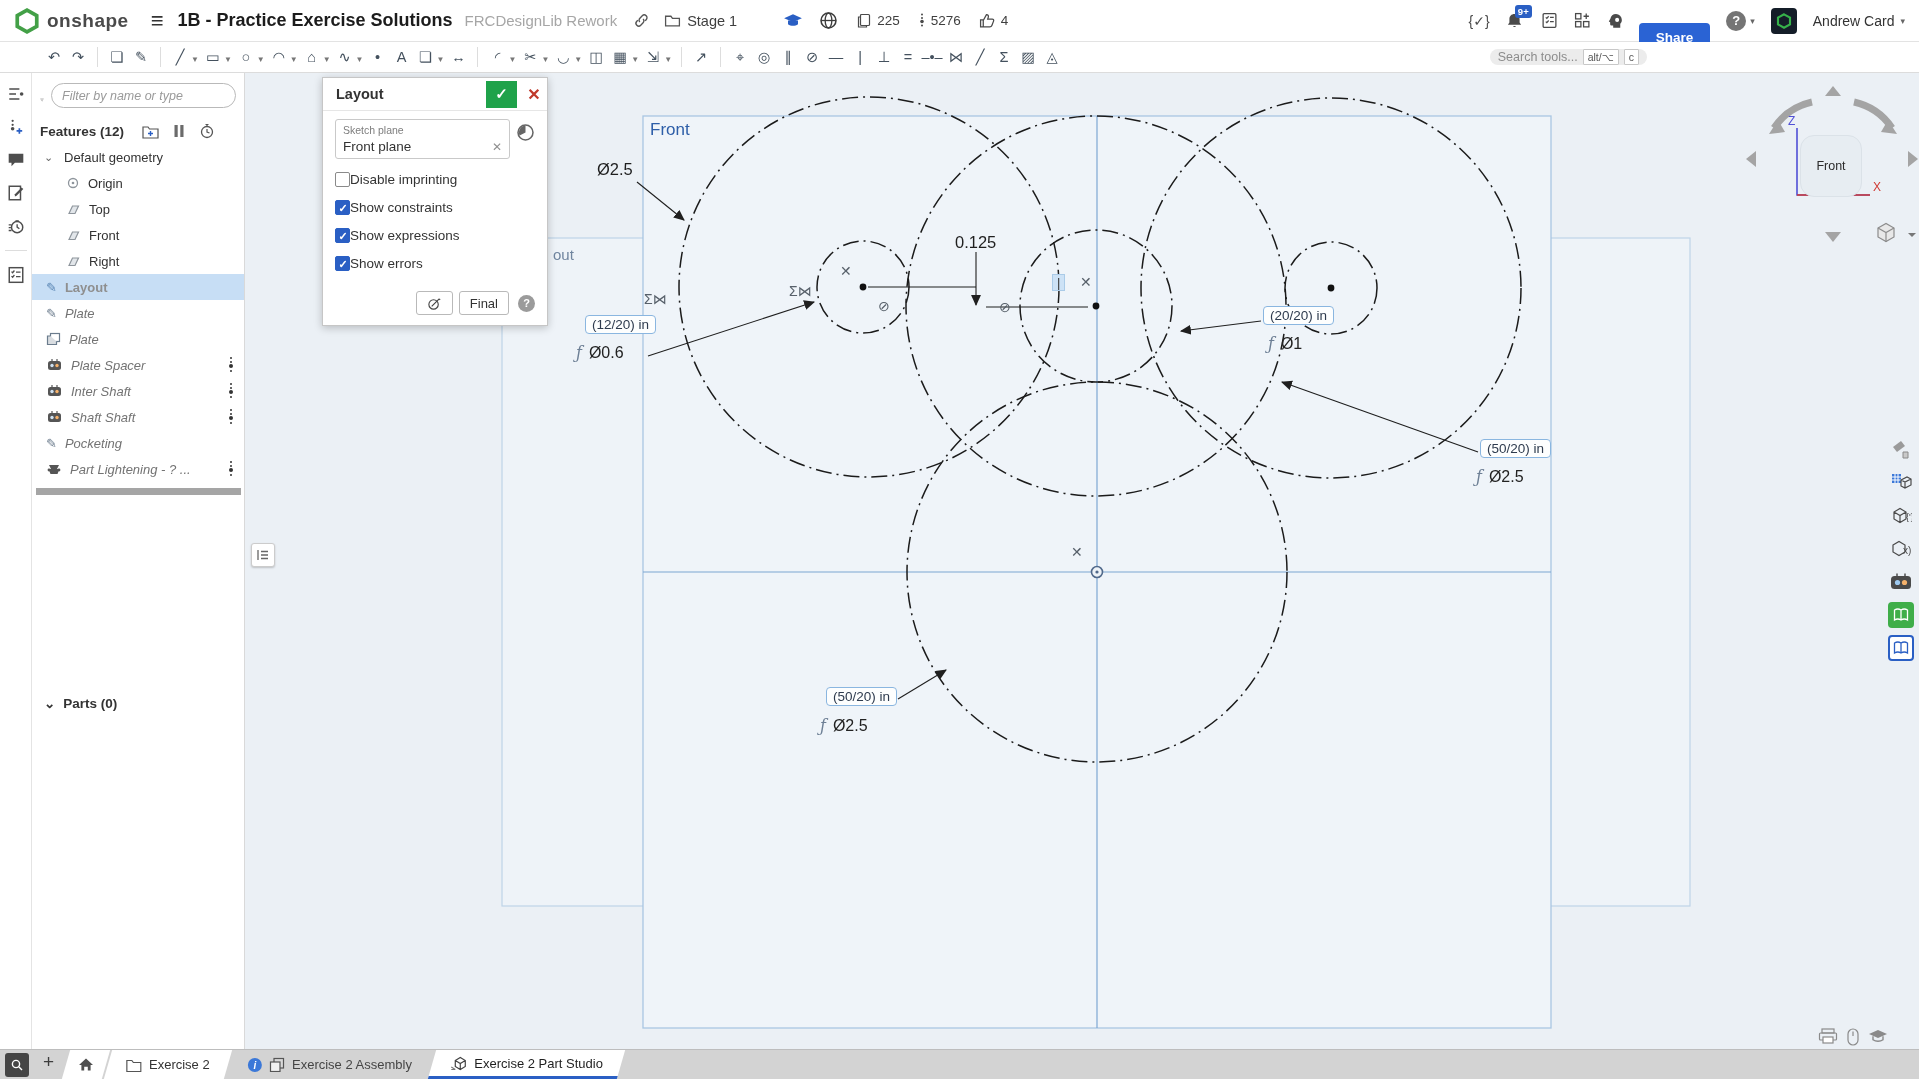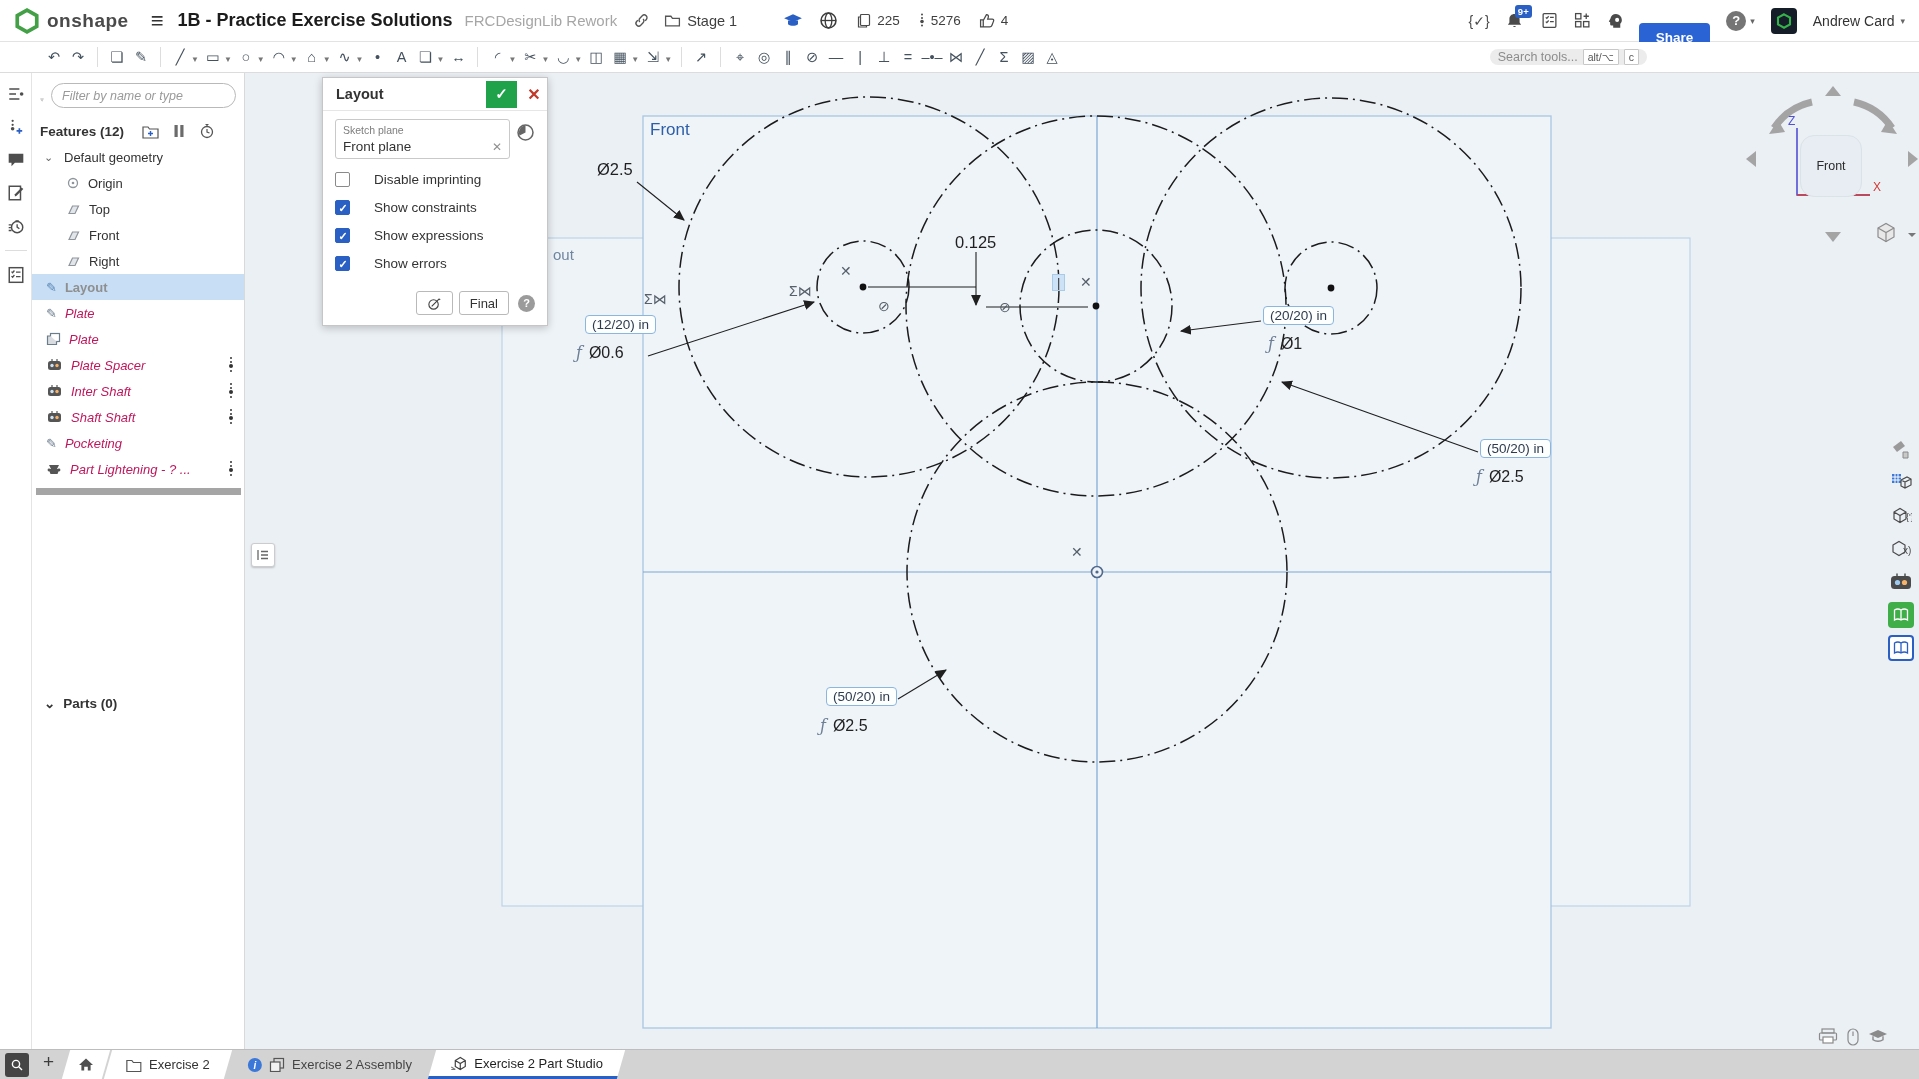--- a/index.html
+++ b/index.html
@@ -55,21 +55,21 @@
   .fhead { position:absolute; left:0; top:46px; width:100%; height:24px; display:flex; align-items:center; padding:0 8px; }
   .fhead .lbl { font-weight:bold; font-size:13.5px; }
   .fhead .hic { margin-left:14px; display:inline-flex; }
   .tree { position:absolute; left:0; top:71px; width:100%; }
   .trow { height:26px; display:flex; align-items:center; padding-left:12px; gap:8px; position:relative; }
   .trow.child { padding-left:34px; }
   .trow.feat { padding-left:14px; }
   .trow .chev { color:#666; font-size:11px; width:12px; }
   .trow.sel { background:#c7def5; }
   .trow.sel .tlabel { color:#8f8f8f; font-weight:bold; }
-  .trow.post .tlabel { font-style:italic; color:#be185d; }
+  .trow.post .tlabel { font-style:italic; color:#737373; }
   .tdots { position:absolute; right:10px; top:4px; }
   .rollback { position:absolute; left:4px; top:415px; width:205px; height:7px; background:#a5a5a5; }
   .partshead { position:absolute; left:0; top:617px; width:100%; height:26px; display:flex; align-items:center;
                padding-left:12px; gap:8px; font-weight:bold; font-size:13.5px; }
 
   
   .canvasbg { position:absolute; left:245px; top:73px; width:1674px; height:976px; background:#ebf0f5; z-index:0; }
   svg.sketch { position:absolute; left:0; top:0; width:1919px; height:1079px; z-index:1; pointer-events:none; }
   .anno { position:absolute; left:0; top:0; width:1919px; height:1079px; z-index:2; pointer-events:none; }
   .anno > * { position:absolute; pointer-events:auto; }
@@ -110,21 +110,21 @@
   .dlg-ok { width:31px; height:27px; background:#1fa24a; color:#fff; display:flex; align-items:center;
             justify-content:center; font-size:15px; font-weight:bold; margin-right:4px; }
   .dlg-close { width:26px; height:27px; color:#c0392b; font-weight:bold; font-size:16px; display:flex;
                align-items:center; justify-content:center; }
   .dlg-body { padding:8px 12px 10px 12px; }
   .fieldrow { display:flex; align-items:flex-start; gap:6px; }
   .fieldbox { flex:1; border:1px solid #c9c9c9; border-radius:3px; padding:4px 7px; }
   .fieldlbl { font-size:10.5px; color:#7d7d7d; }
   .fieldval { display:flex; align-items:center; font-size:13.5px; color:#333; margin-top:3px; }
   .fieldval .clear { margin-left:auto; color:#909090; font-size:12px; }
-  .optrow { display:flex; align-items:center; gap:24px; margin-top:13px; }
+  .optrow { display:flex; align-items:center; gap:0; margin-top:13px; }
   .cbox { width:15px; height:15px; border-radius:2px; border:1px solid #8a8a8a; background:#fff; }
   .cbox.on { background:#2a5fc4; border-color:#2a5fc4; position:relative; }
   .cbox.on::after { content:"✓"; color:#fff; font-size:11px; position:absolute; left:2.5px; top:0.5px; font-weight:bold; }
   .dlg-foot { display:flex; align-items:center; justify-content:flex-end; gap:6px; padding:10px 12px 10px 0; }
   .footbtn { border:1px solid #b9b9b9; border-radius:3px; background:#fff; font-size:13px; color:#333;
              padding:3px 10px; height:24px; display:flex; align-items:center; }
   .footq { width:17px; height:17px; border-radius:50%; background:#9b9b9b; color:#fff; font-size:11px;
            font-weight:bold; display:flex; align-items:center; justify-content:center; margin-left:3px; }
 
   

